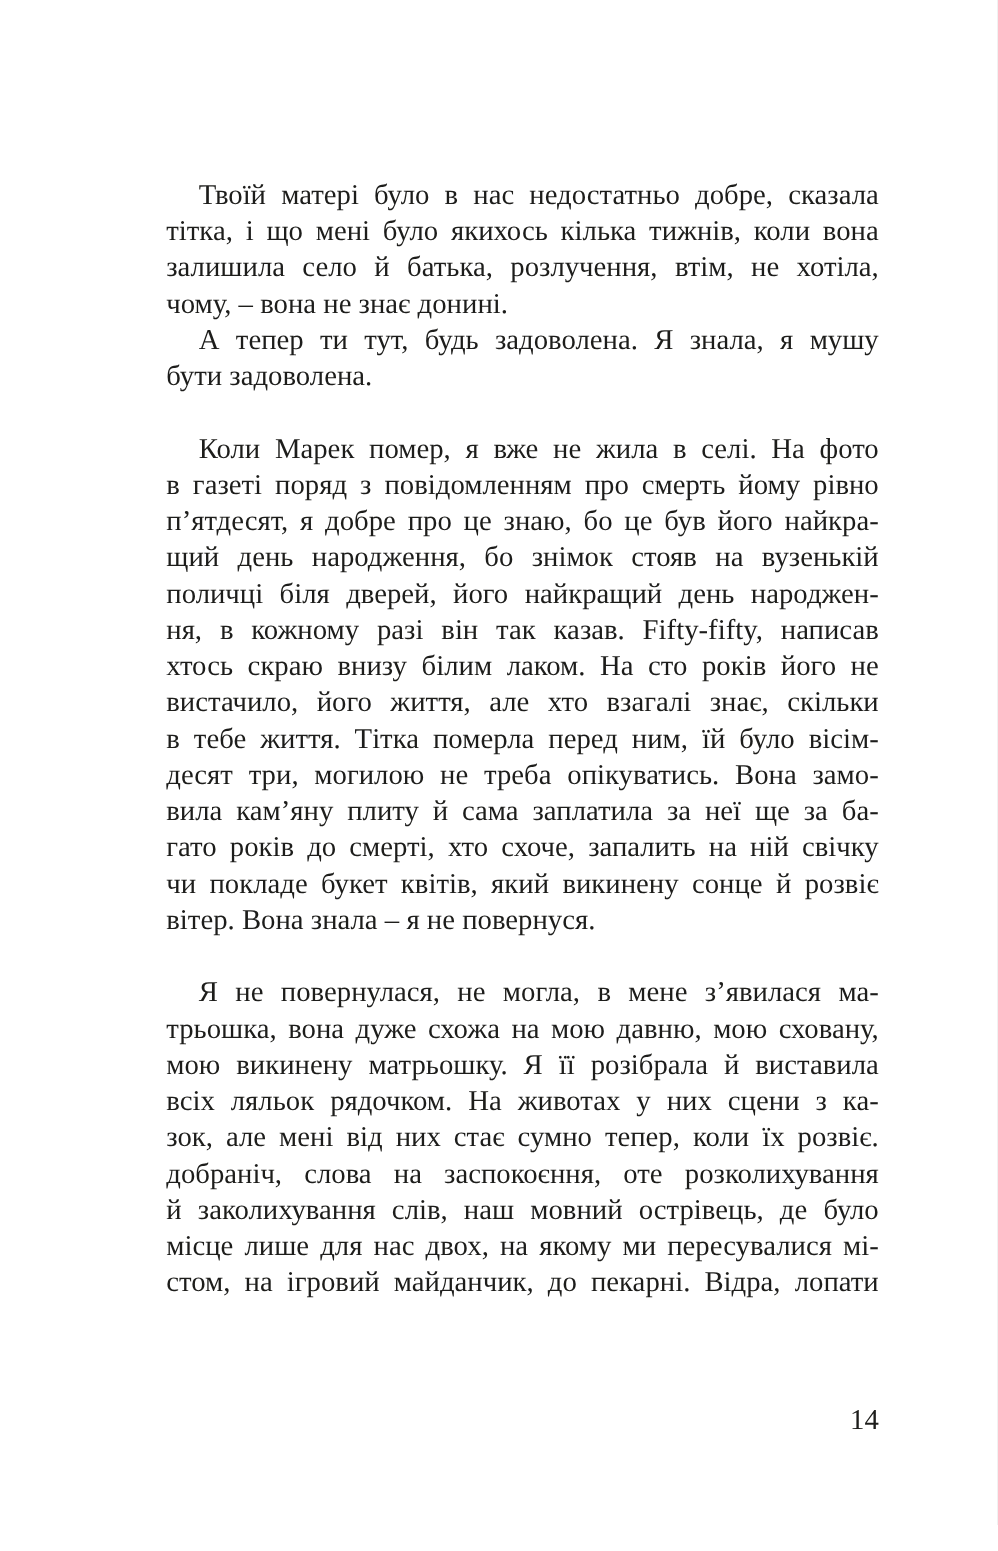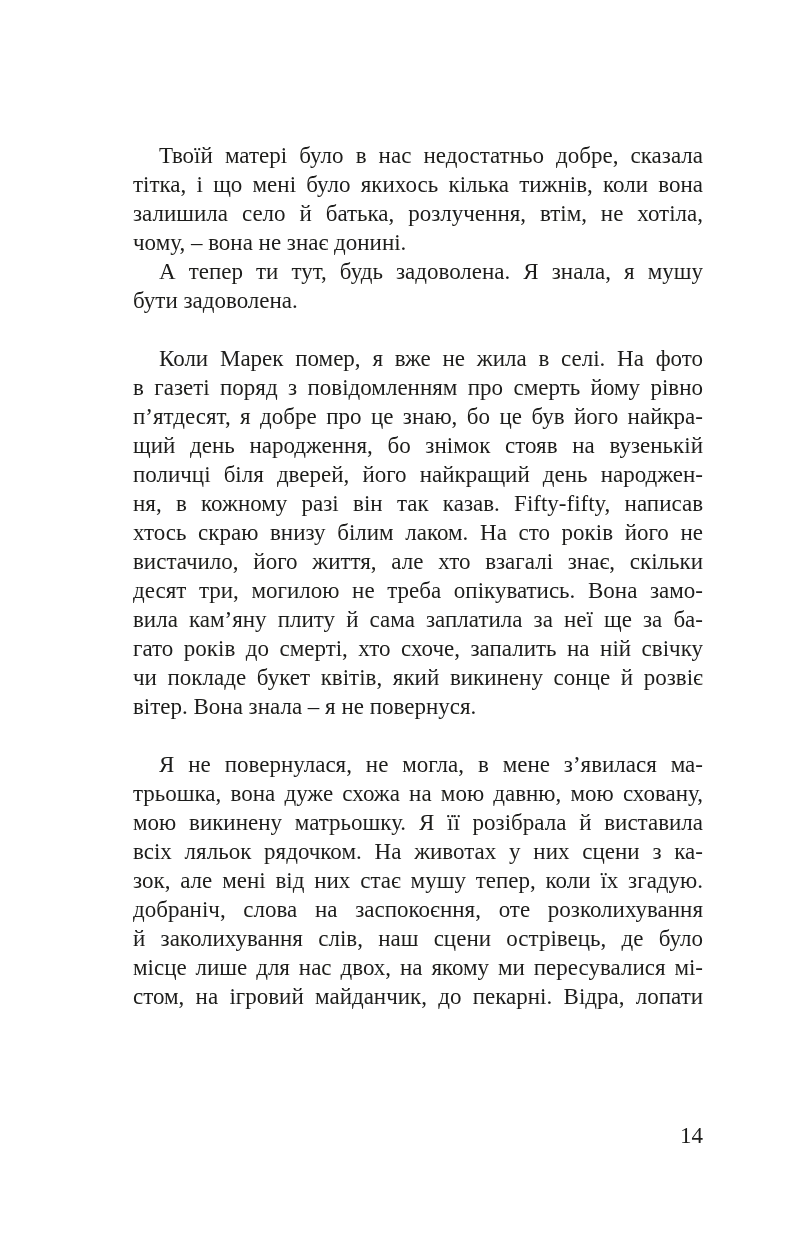--- a/index.html
+++ b/index.html
@@ -66,32 +66,33 @@
       </div>
       <div class="para gap">
         <div class="line indent">Коли Марек помер, я вже не жила в селі. На фото</div>
         <div class="line">в газеті поряд з повідомленням про смерть йому рівно</div>
         <div class="line">п’ятдесят, я добре про це знаю, бо це був його найкра-</div>
         <div class="line">щий день народження, бо знімок стояв на вузенькій</div>
         <div class="line">поличці біля дверей, його найкращий день народжен-</div>
         <div class="line">ня, в кожному разі він так казав. Fifty-fifty, написав</div>
         <div class="line">хтось скраю внизу білим лаком. На сто років його не</div>
         <div class="line">вистачило, його життя, але хто взагалі знає, скільки</div>
+        <div class="line">в тебе життя. Тітка померла перед ним, їй було вісім-</div>
         <div class="line">десят три, могилою не треба опікуватись. Вона замо-</div>
         <div class="line">вила кам’яну плиту й сама заплатила за неї ще за ба-</div>
         <div class="line">гато років до смерті, хто схоче, запалить на ній свічку</div>
         <div class="line">чи покладе букет квітів, який викинену сонце й розвіє</div>
         <div class="line final">вітер. Вона знала – я не повернуся.</div>
       </div>
       <div class="para gap">
         <div class="line indent">Я не повернулася, не могла, в мене з’явилася ма-</div>
         <div class="line">трьошка, вона дуже схожа на мою давню, мою сховану,</div>
         <div class="line">мою викинену матрьошку. Я її розібрала й виставила</div>
         <div class="line">всіх ляльок рядочком. На животах у них сцени з ка-</div>
-        <div class="line">зок, але мені від них стає мушу тепер, коли їх згадую.</div>
+        <div class="line">зок, але мені від них стає сумно тепер, коли їх розвіє.</div>
         <div class="line">добраніч, слова на заспокоєння, оте розколихування</div>
-        <div class="line">й заколихування слів, наш сцени острівець, де було</div>
+        <div class="line">й заколихування слів, наш мовний острівець, де було</div>
         <div class="line">місце лише для нас двох, на якому ми пересувалися мі-</div>
         <div class="line">стом, на ігровий майданчик, до пекарні. Відра, лопати</div>
       </div>
     </div>
   <div class="folio">14</div>
 </div>
 
 </body></html>

